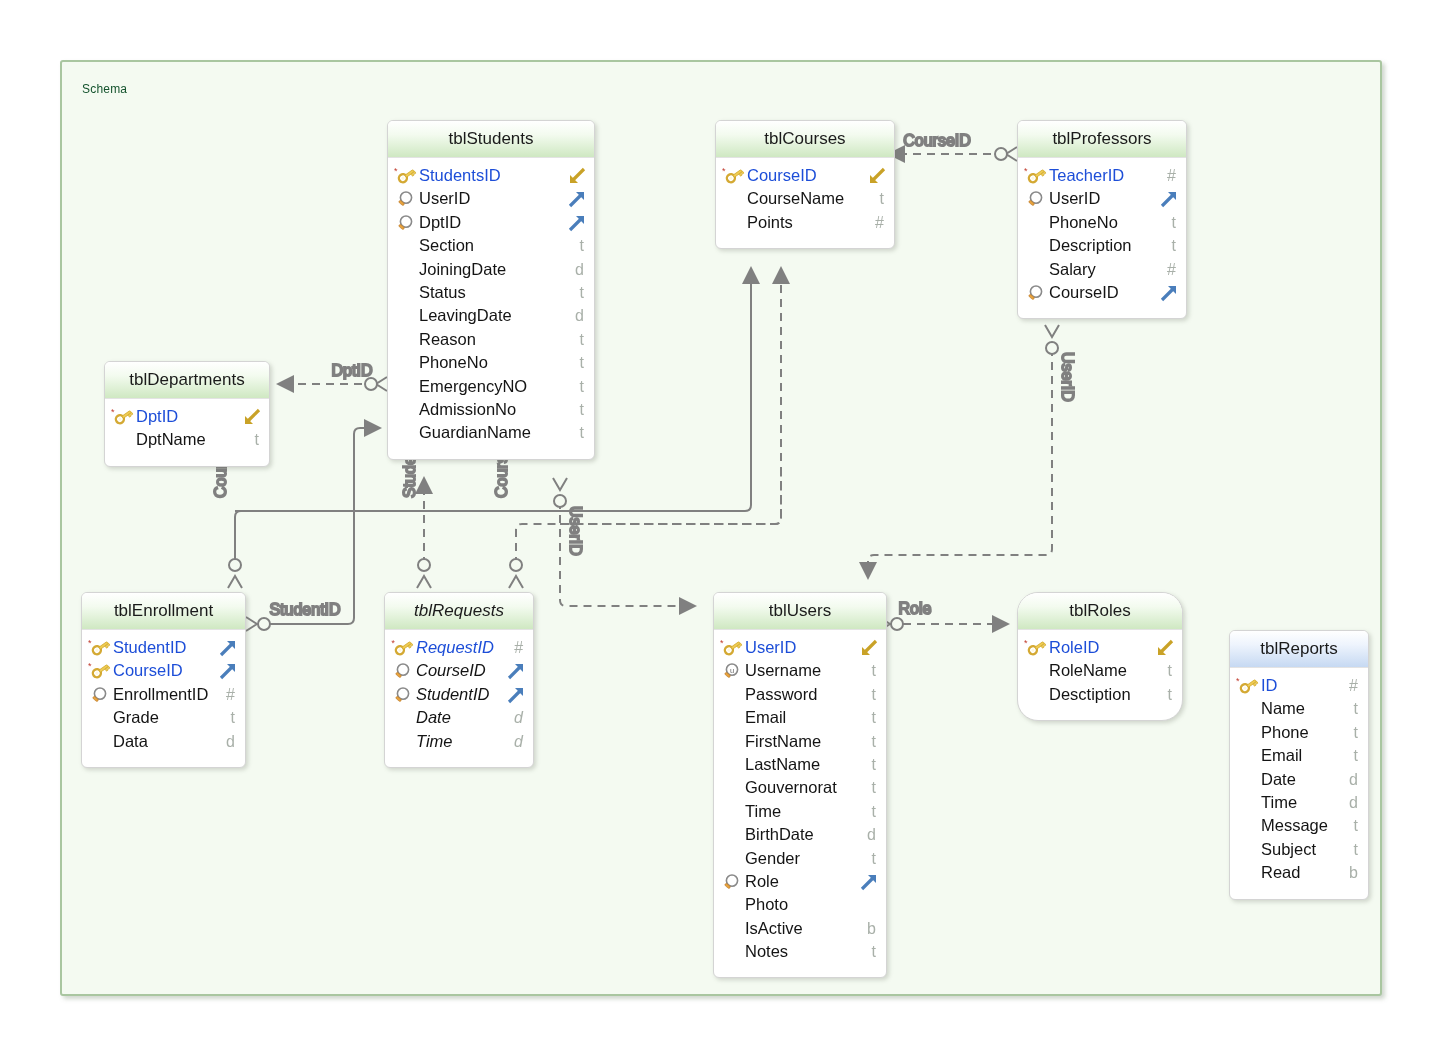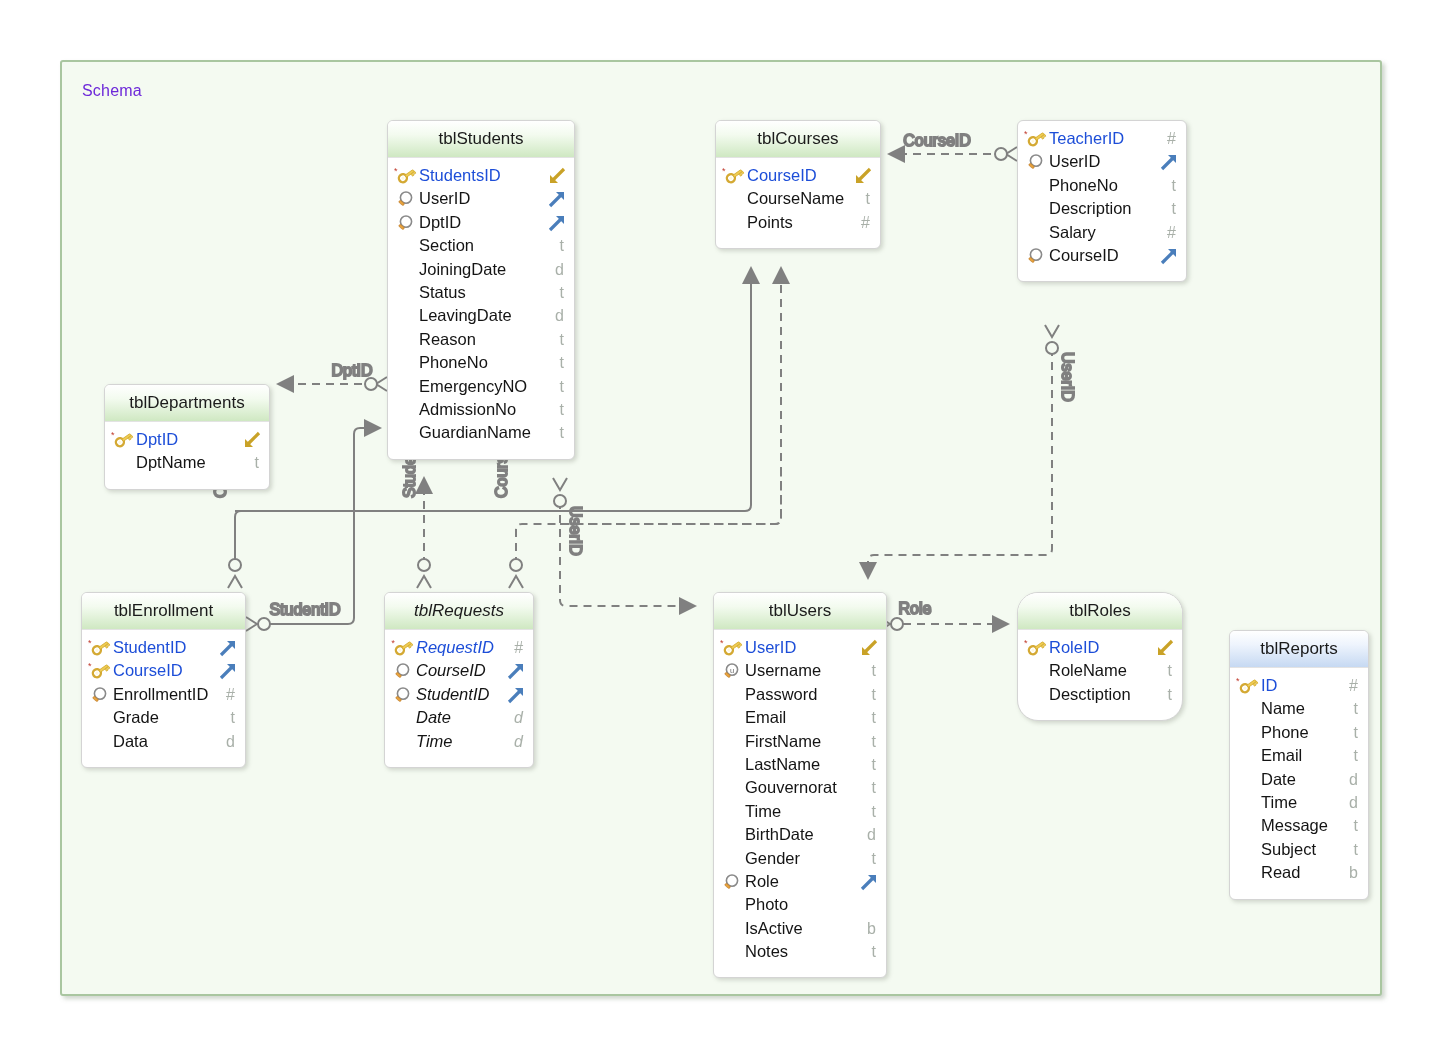--- a/index.html
+++ b/index.html
@@ -13,21 +13,21 @@
   #schema-container{
     position:absolute;left:60px;top:60px;width:1322px;height:936px;
     background:#f4faf1;
     border:2px solid #a9c6a0;
     border-radius:3px;
     box-shadow:3px 3px 4px rgba(120,140,115,.35);
     box-sizing:border-box;
   }
   #schema-title{
     position:absolute;left:20px;top:20px;
-    font-size:16px;color:#6d28d9;letter-spacing:.2px;
+    font-size:12px;color:#14532d;letter-spacing:.2px;
   }
 
   
   #connector-layer{
     position:absolute;left:0;top:0;width:1447px;height:1056px;
     pointer-events:none;
   }
   .rel-label{
     fill:#9a9a9a;font-family:"Liberation Sans",sans-serif;font-size:16px;
   }
@@ -155,21 +155,21 @@
     </g>
     <text class="vlabel" x="507" y="498" transform="rotate(-90 507 498)">CourseID</text>
 
     <g>
       <path d="M235,511 L745,511"></path>
     </g>
   </g>
 </svg>
 
 <div id="tables-host">
-    <div class="tbl" style="left: 387px; top: 120px; width: 188px;">
+    <div class="tbl" style="left: 387px; top: 120px; width: 208px;">
       <div class="tbl-header">tblStudents</div>
       <div class="tbl-body">
         <div class="fld pk"><span class="ico">
             <svg width="22" height="18" viewBox="0 0 22 18">
               <text x="0" y="7" font-size="9" fill="#c0392b" font-family="Liberation Sans,sans-serif">*</text>
             </svg>
             <svg width="20" height="18" viewBox="0 0 20 18" style="left:3px;">
               <g transform="rotate(-35 9 9)">
                 <circle cx="5.2" cy="9" r="4" fill="none" stroke="#d4a933" stroke-width="2.4"></circle>
                 <circle cx="5.2" cy="9" r="1.5" fill="#fff8dc"></circle>
@@ -204,21 +204,21 @@
         <div class="fld"><span class="fname">JoiningDate</span><span class="ftype">d</span></div>
         <div class="fld"><span class="fname">Status</span><span class="ftype">t</span></div>
         <div class="fld"><span class="fname">LeavingDate</span><span class="ftype">d</span></div>
         <div class="fld"><span class="fname">Reason</span><span class="ftype">t</span></div>
         <div class="fld"><span class="fname">PhoneNo</span><span class="ftype">t</span></div>
         <div class="fld"><span class="fname">EmergencyNO</span><span class="ftype">t</span></div>
         <div class="fld"><span class="fname">AdmissionNo</span><span class="ftype">t</span></div>
         <div class="fld"><span class="fname">GuardianName</span><span class="ftype">t</span></div>
       </div>
     </div>
-    <div class="tbl" style="left: 715px; top: 120px; width: 166px;">
+    <div class="tbl" style="left: 715px; top: 120px; width: 180px;">
       <div class="tbl-header">tblCourses</div>
       <div class="tbl-body">
         <div class="fld pk"><span class="ico">
             <svg width="22" height="18" viewBox="0 0 22 18">
               <text x="0" y="7" font-size="9" fill="#c0392b" font-family="Liberation Sans,sans-serif">*</text>
             </svg>
             <svg width="20" height="18" viewBox="0 0 20 18" style="left:3px;">
               <g transform="rotate(-35 9 9)">
                 <circle cx="5.2" cy="9" r="4" fill="none" stroke="#d4a933" stroke-width="2.4"></circle>
                 <circle cx="5.2" cy="9" r="1.5" fill="#fff8dc"></circle>
@@ -229,20 +229,21 @@
             </svg>
           </span><span class="fname">CourseID</span><span class="ftype"></span><span class="relarrow"><svg width="20" height="20" viewBox="0 0 20 20">
               <path d="M17,3 L6,14" stroke="#c9a227" stroke-width="3.2" fill="none"></path>
               <path d="M3,17 L3,9 L11,17 z" fill="#c9a227"></path>
             </svg></span></div>
         <div class="fld"><span class="fname">CourseName</span><span class="ftype">t</span></div>
         <div class="fld"><span class="fname">Points</span><span class="ftype">#</span></div>
       </div>
     </div>
     <div class="tbl" style="left: 1017px; top: 120px; width: 170px;">
+      <div class="tbl-header">tblProfessors</div>
       <div class="tbl-body">
         <div class="fld pk"><span class="ico">
             <svg width="22" height="18" viewBox="0 0 22 18">
               <text x="0" y="7" font-size="9" fill="#c0392b" font-family="Liberation Sans,sans-serif">*</text>
             </svg>
             <svg width="20" height="18" viewBox="0 0 20 18" style="left:3px;">
               <g transform="rotate(-35 9 9)">
                 <circle cx="5.2" cy="9" r="4" fill="none" stroke="#d4a933" stroke-width="2.4"></circle>
                 <circle cx="5.2" cy="9" r="1.5" fill="#fff8dc"></circle>
                 <rect x="8.4" y="7.7" width="10" height="2.6" rx="1" fill="#efcb53" stroke="#cfa729" stroke-width=".7"></rect>
@@ -267,21 +268,21 @@
             <svg width="20" height="19" viewBox="0 0 20 19" style="left:2px;">
               <circle cx="10" cy="7.6" r="5.6" fill="#ffffff" stroke="#8a8a8a" stroke-width="1.6"></circle>
               <rect x="2.5" y="11.6" width="6" height="2.6" rx="1.2" transform="rotate(40 5.5 13)" fill="#e8a33d" stroke="#b9782a" stroke-width=".6"></rect>
             </svg>
           </span><span class="fname">CourseID</span><span class="ftype"></span><span class="relarrow"><svg width="20" height="20" viewBox="0 0 20 20">
               <path d="M3,17 L14,6" stroke="#4a7ebb" stroke-width="3.2" fill="none"></path>
               <path d="M17,3 L17,11 L9,3 z" fill="#4a7ebb"></path>
             </svg></span></div>
       </div>
     </div>
-    <div class="tbl" style="left: 104px; top: 361px; width: 166px; margin-top: 23px;">
+    <div class="tbl" style="left: 104px; top: 361px; width: 166px;">
       <div class="tbl-header">tblDepartments</div>
       <div class="tbl-body">
         <div class="fld pk"><span class="ico">
             <svg width="22" height="18" viewBox="0 0 22 18">
               <text x="0" y="7" font-size="9" fill="#c0392b" font-family="Liberation Sans,sans-serif">*</text>
             </svg>
             <svg width="20" height="18" viewBox="0 0 20 18" style="left:3px;">
               <g transform="rotate(-35 9 9)">
                 <circle cx="5.2" cy="9" r="4" fill="none" stroke="#d4a933" stroke-width="2.4"></circle>
                 <circle cx="5.2" cy="9" r="1.5" fill="#fff8dc"></circle>

